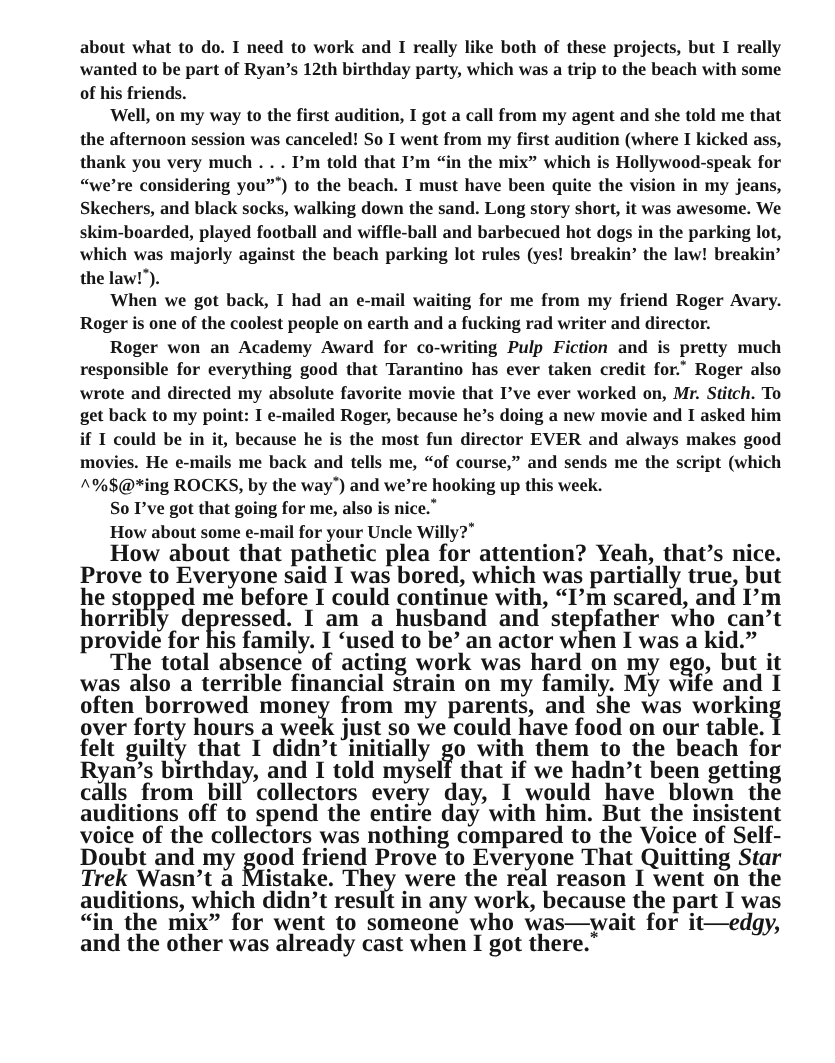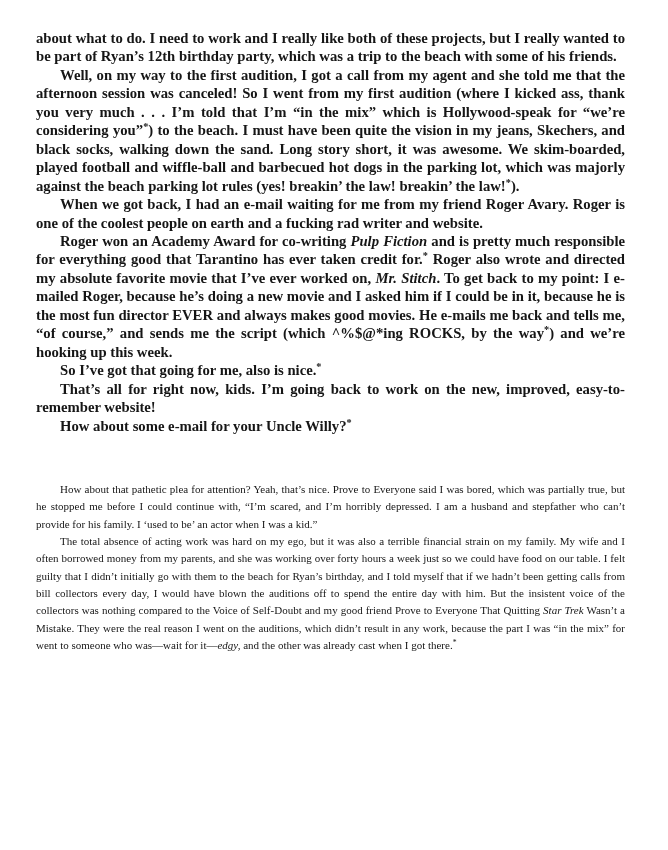--- a/index.html
+++ b/index.html
@@ -9,38 +9,37 @@
   body {
     width: 668px;
     height: 850px;
     background: #ffffff;
     overflow: hidden;
   }
   .page {
     box-sizing: border-box;
     width: 668px;
     height: 850px;
-    padding: 29px 43px 0 36px;
+    padding: 29px 43px 0 64px;
   }
   .blog-quote {
     font-family: "Liberation Serif", "DejaVu Serif", serif;
     font-weight: 700;
     font-size: 14.7px;
     line-height: 18.45px;
     color: #161616;
     text-align: justify;
   }
   .narrative {
     font-family: "Liberation Serif", "DejaVu Serif", serif;
-    font-weight: 400;
-    font-size: 11px;
+    font-weight: 700;
+    font-size: 20px;
     line-height: 17.35px;
     color: #161616;
     text-align: justify;
-    margin-top: 46px;
   }
   p {
     margin: 0;
     text-indent: 24px;
   }
   p.noindent {
     text-indent: 0;
   }
   sup.fn {
     font-size: 0.7em;
@@ -51,23 +50,22 @@
     font-style: italic;
   }
 </style>
 </head>
 <body>
 
 <div class="page">
   <section class="blog-quote">
       <p class="noindent"><span>about what to do. I need to work and I really like both of these projects, but I really wanted to be part of Ryan’s 12th birthday party, which was a trip to the beach with some of his friends.</span></p>
       <p><span>Well, on my way to the first audition, I got a call from my agent and she told me that the afternoon session was canceled! So I went from my first audition (where I kicked ass, thank you very much . . . I’m told that I’m “in the mix” which is Hollywood-speak for “we’re considering you”</span><sup class="fn">*</sup><span>) to the beach. I must have been quite the vision in my jeans, Skechers, and black socks, walking down the sand. Long story short, it was awesome. We skim-boarded, played football and wiffle-ball and barbecued hot dogs in the parking lot, which was majorly against the beach parking lot rules (yes! breakin’ the law! breakin’ the law!</span><sup class="fn">*</sup><span>).</span></p>
-      <p><span>When we got back, I had an e-mail waiting for me from my friend Roger Avary. Roger is one of the coolest people on earth and a fucking rad writer and website.</span></p>
+      <p><span>When we got back, I had an e-mail waiting for me from my friend Roger Avary. Roger is one of the coolest people on earth and a fucking rad writer and director.</span></p>
       <p><span>Roger won an Academy Award for co-writing </span><i>Pulp Fiction</i><span> and is pretty much responsible for everything good that Tarantino has ever taken credit for.</span><sup class="fn">*</sup><span> Roger also wrote and directed my absolute favorite movie that I’ve ever worked on, </span><i>Mr. Stitch</i><span>. To get back to my point: I e-mailed Roger, because he’s doing a new movie and I asked him if I could be in it, because he is the most fun director EVER and always makes good movies. He e-mails me back and tells me, “of course,” and sends me the script (which ^%$@*ing ROCKS, by the way</span><sup class="fn">*</sup><span>) and we’re hooking up this week.</span></p>
       <p><span>So I’ve got that going for me, also is nice.</span><sup class="fn">*</sup></p>
-      <p><span>That’s all for right now, kids. I’m going back to work on the new, improved, easy-to-remember website!</span></p>
       <p><span>How about some e-mail for your Uncle Willy?</span><sup class="fn">*</sup></p>
     </section>
   <section class="narrative">
       <p><span>How about that pathetic plea for attention? Yeah, that’s nice. Prove to Everyone said I was bored, which was partially true, but he stopped me before I could continue with, “I’m scared, and I’m horribly depressed. I am a husband and stepfather who can’t provide for his family. I ‘used to be’ an actor when I was a kid.”</span></p>
       <p><span>The total absence of acting work was hard on my ego, but it was also a terrible financial strain on my family. My wife and I often borrowed money from my parents, and she was working over forty hours a week just so we could have food on our table. I felt guilty that I didn’t initially go with them to the beach for Ryan’s birthday, and I told myself that if we hadn’t been getting calls from bill collectors every day, I would have blown the auditions off to spend the entire day with him. But the insistent voice of the collectors was nothing compared to the Voice of Self-Doubt and my good friend Prove to Everyone That Quitting </span><i>Star Trek</i><span> Wasn’t a Mistake. They were the real reason I went on the auditions, which didn’t result in any work, because the part I was “in the mix” for went to someone who was—wait for it—</span><i>edgy,</i><span> and the other was already cast when I got there.</span><sup class="fn">*</sup></p>
     </section>
 </div>
 
 </body></html>

